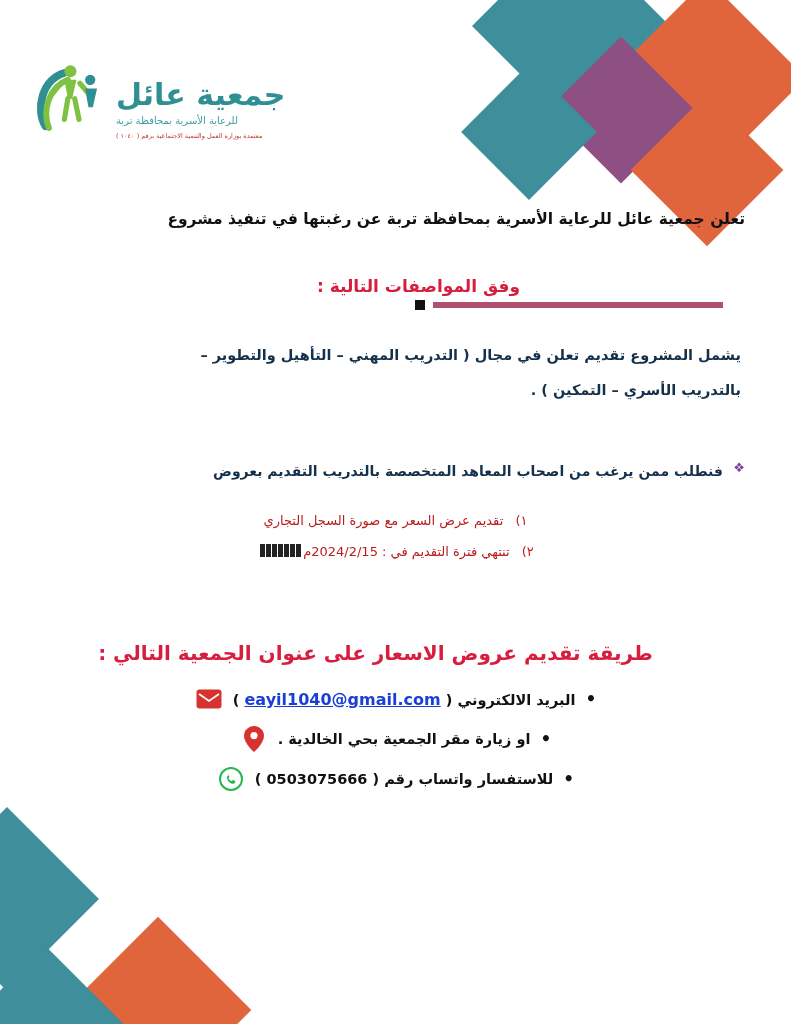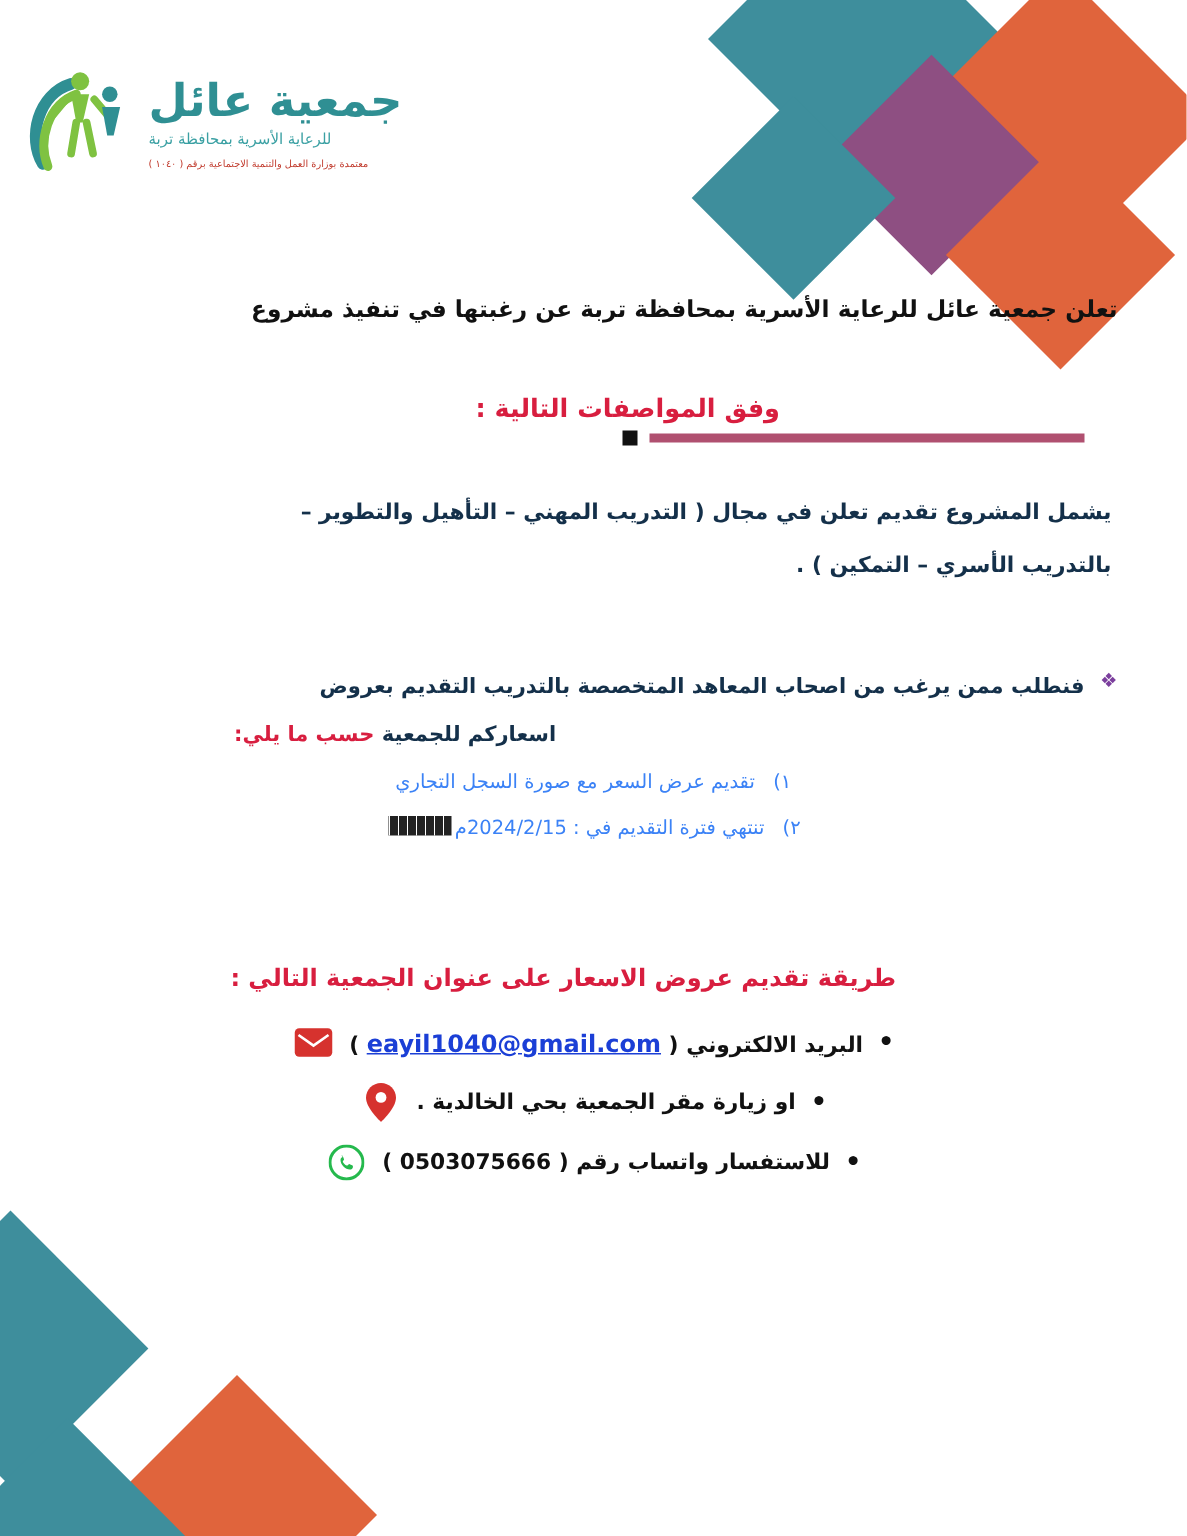--- a/index.html
+++ b/index.html
@@ -29,26 +29,26 @@
   .deco-tr-orange-2 { top: 116px; right: 30px; width: 108px; height: 108px; background: #e0643c; }
 
   .deco-bl-teal-1 { bottom: 60px; left: -58px; width: 130px; height: 130px; background: #3e8e9c; }
   .deco-bl-orange-1 { bottom: -52px; left: 92px; width: 132px; height: 132px; background: #e0643c; }
   .deco-bl-teal-2 { bottom: -64px; left: -14px; width: 118px; height: 118px; background: #3e8e9c; }
 
   
   .logo-wrap {
     position: absolute;
     top: 18px;
-    left: 7px;
+    left: 24px;
     width: 300px;
     height: 122px;
     display: flex;
     flex-direction: row-reverse;
-    align-items: center;
+    align-items: flex-end;
     z-index: 3;
   }
   .logo-mark {
     width: 86px;
     height: 86px;
     position: relative;
     flex: 0 0 auto;
     margin-left: 6px;
     margin-top: 2px;
   }
@@ -75,21 +75,21 @@
     font-size: 6.5px;
     color: #c0392b;
     margin-top: 5px;
     letter-spacing: 0.2px;
     white-space: nowrap;
   }
 
   
   .content {
     position: absolute;
-    top: 190px;
+    top: 203px;
     left: 0;
     width: 791px;
     z-index: 2;
     padding: 0 46px;
     box-sizing: border-box;
     text-align: right;
   }
 
   .headline {
     font-size: 15.5px;
@@ -163,43 +163,44 @@
   .bullet-text .red {
     color: #d81e3f;
   }
   .bullet-line2 {
     display: block;
     text-align: left;
     padding-left: 86px;
   }
 
   .numbered {
+    margin-top: 18px;
     font-size: 13px;
-    color: #3b82f6;
+    color: #b91c1c;
     text-align: center;
     line-height: 2.4;
     letter-spacing: 0.3px;
   }
   .numbered .item {
     display: block;
   }
   .numbered .num { margin-left: 8px; }
   .blackbox {
     display: inline-block;
     width: 42px;
     height: 13px;
     background: #222;
     vertical-align: -1px;
     margin: 0 2px;
     background-image: repeating-linear-gradient(90deg, #fff 0 1px, transparent 1px 6px);
   }
 
   .contact-title {
     margin-top: 74px;
-    font-size: 16px;
+    font-size: 20px;
     font-weight: bold;
     color: #d81e3f;
     text-align: center;
     padding-right: 40px;
   }
 
   .contact-list {
     margin: 22px 0 0 0;
     padding: 0;
     list-style: none;
@@ -290,23 +291,20 @@
 
   <div class="para">
     <span>يشمل المشروع تقديم تعلن في مجال ( التدريب المهني – التأهيل والتطوير –</span>
     <span class="l2">بالتدريب الأسري – التمكين ) .</span>
   </div>
 
   <div class="bullet-block">
     <span class="bullet-diamond">❖</span>
     <div class="bullet-text">
       <span>فنطلب ممن يرغب من اصحاب المعاهد المتخصصة بالتدريب التقديم بعروض</span>
-      <span class="bullet-line2">
-        <span>اسعاركم للجمعية </span><span class="red">حسب ما يلي:</span>
-      </span>
     </div>
   </div>
 
   <div class="numbered">
     <span class="item">
       <span class="num">١)</span>
       <span>تقديم عرض السعر مع صورة السجل التجاري</span>
     </span>
     <span class="item">
       <span class="num">٢)</span>

